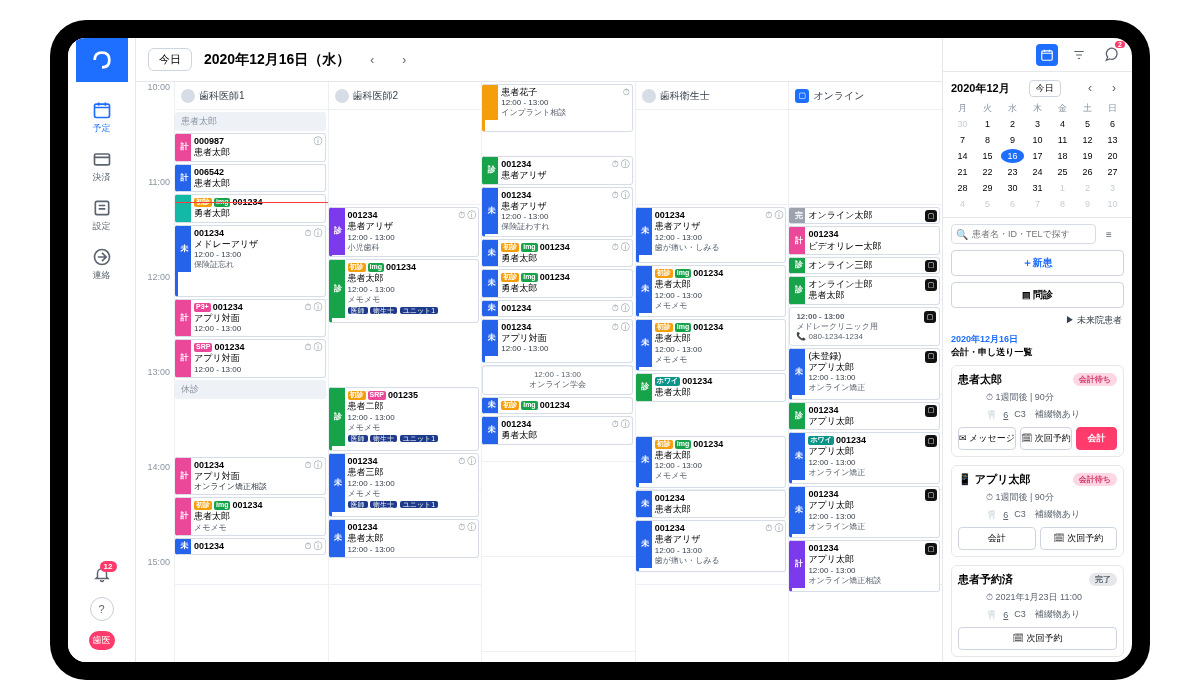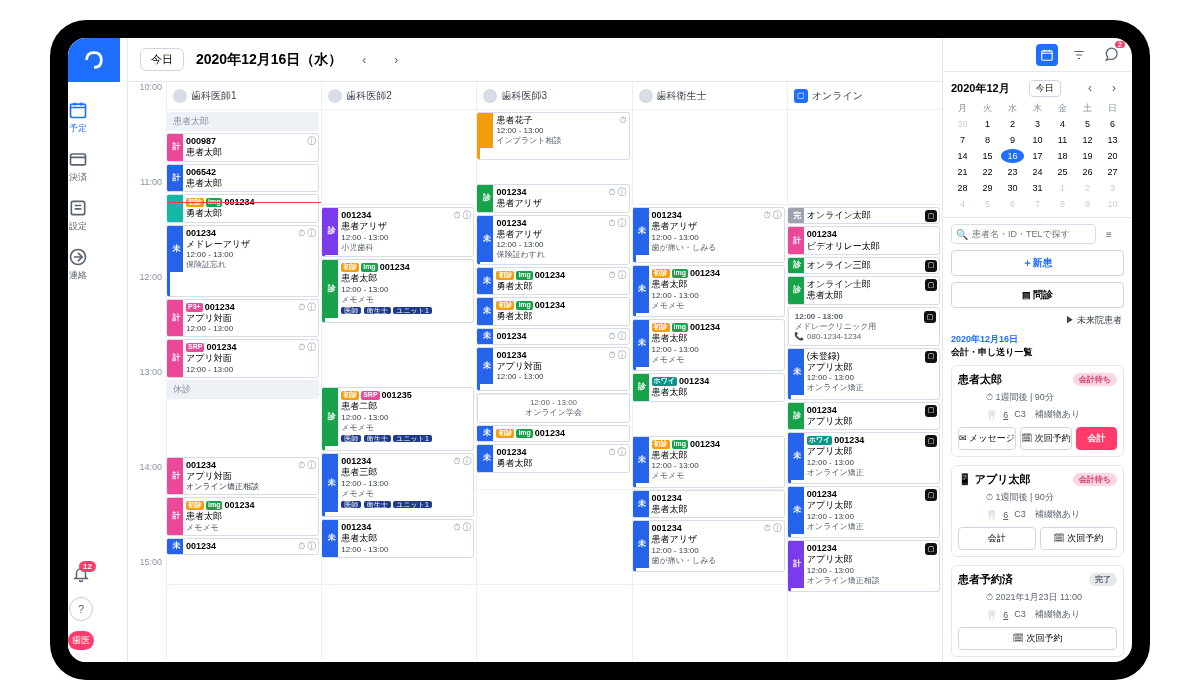--- a/index.html
+++ b/index.html
@@ -2,21 +2,21 @@
 <html><head>
 <meta charset="utf-8">
 <style>
 * { margin: 0; padding: 0; box-sizing: border-box; font-family: -apple-system, "Hiragino Sans", sans-serif; }
 body { background: #fff; display: flex; justify-content: center; align-items: center; height: 700px; }
 
 .tablet { width: 1100px; height: 660px; background: #000; border-radius: 36px; padding: 18px; }
 .screen { width: 100%; height: 100%; background: #fff; border-radius: 18px; overflow: hidden; display: flex; }
 
 
-.rail { width: 60px; background: #fff; border-right: 1px solid #e5e7eb; display: flex; flex-direction: column; align-items: flex-start; }
+.rail { width: 68px; background: #fff; border-right: 1px solid #e5e7eb; display: flex; flex-direction: column; align-items: center; }
 .logo { width: 52px; height: 44px; background: #1e6eff; display: flex; align-items: center; justify-content: center; color: #fff; font-weight: 800; font-size: 22px; }
 .rail-items { flex: 1; display: flex; flex-direction: column; gap: 14px; padding-top: 18px; }
 .rail-item { display: flex; flex-direction: column; align-items: center; font-size: 9px; color: #5b6470; cursor: pointer; gap: 2px; }
 .rail-item svg { width: 20px; height: 20px; }
 .rail-item.active { color: #1e6eff; }
 .rail-bottom { padding-bottom: 12px; display: flex; flex-direction: column; gap: 10px; align-items: center; }
 .bell-wrap { position: relative; cursor: pointer; }
 .bell-wrap .badge { position: absolute; top: -4px; right: -6px; background: #ff3b6b; color: #fff; font-size: 8px; border-radius: 8px; padding: 1px 4px; font-weight: 700; }
 .circ-btn { width: 24px; height: 24px; border-radius: 50%; border: 1px solid #c7cdd6; display: flex; align-items: center; justify-content: center; font-size: 11px; color: #5b6470; cursor: pointer; }
 .role-chip { background: #ff3b6b; color: #fff; font-size: 9px; padding: 3px 4px; border-radius: 10px; cursor: pointer; }
@@ -420,24 +420,20 @@
                     </div>
                   </div>
                   <div class="icons">
                     <span>⏱</span>
                     <span>ⓘ</span>
                   </div>
                 </div>
               </div>
             </div>
             <div class="col">
-              <div class="col-h">
-                <span class="av"></span>
-                <span>歯科医師3</span>
-              </div>
               <div class="col-body">
                 <div class="ev bc-orange" style="height:48px;">
                   <div style="display:flex;">
                     <div class="status-sq sq-orange"></div>
                     <div style="flex:1;min-width:0;">
                       <div class="row1"></div>
                       <div class="nm">患者花子</div>
                       <div class="tm">12:00 - 13:00</div>
                       <div class="mm">インプラント相談</div>
                     </div>

